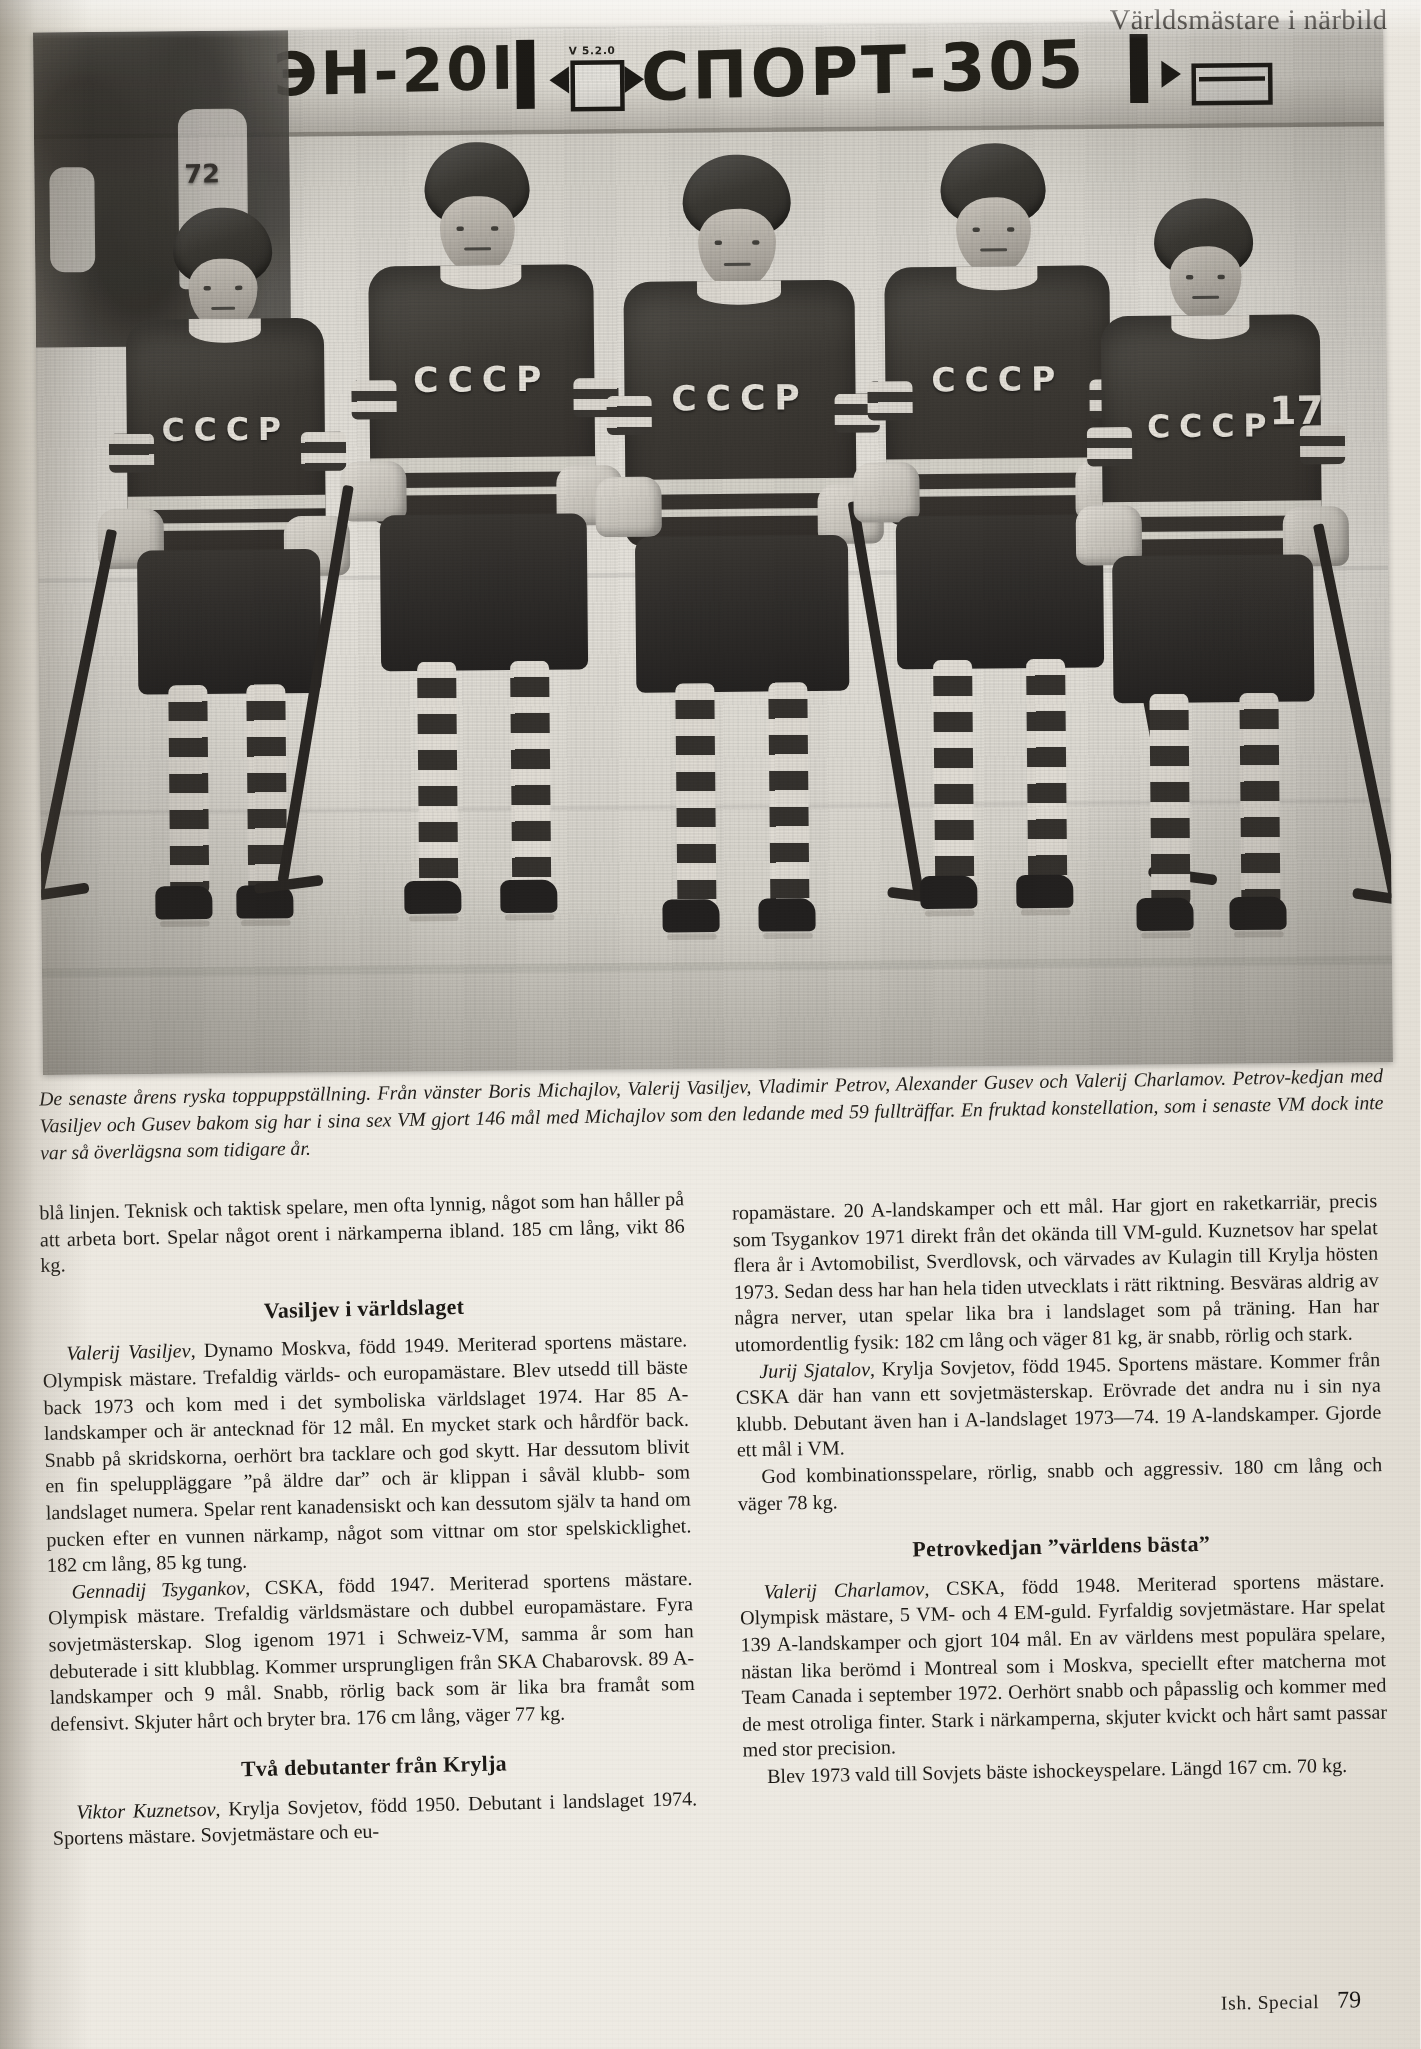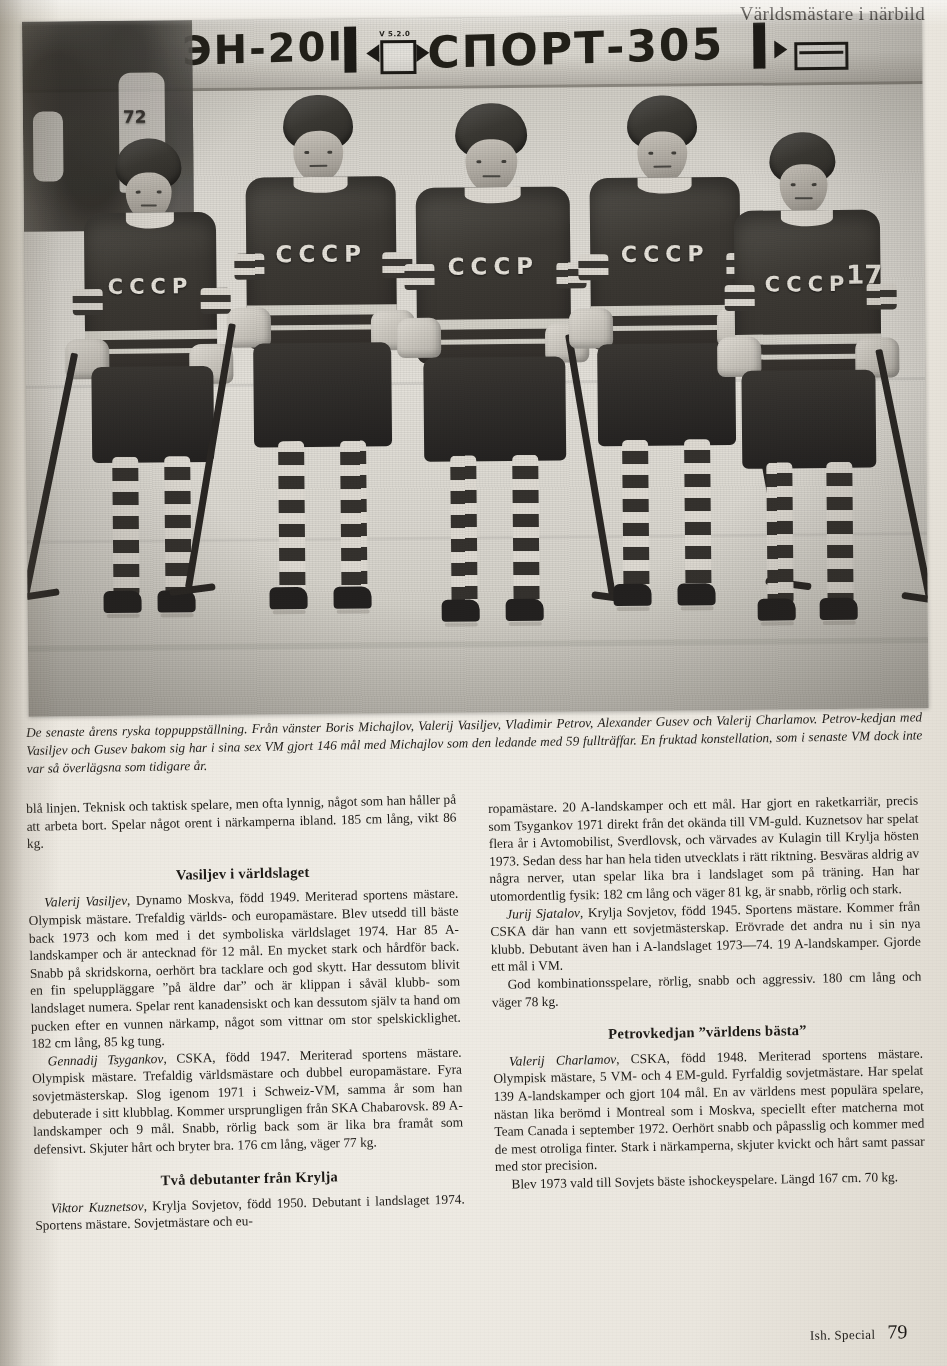--- a/index.html
+++ b/index.html
@@ -351,21 +351,21 @@
     align-items: baseline;
     gap: 12px;
     transform: rotate(-0.9deg);
   }
   #footer .fnote {
     font-size: 13px;
     letter-spacing: .4px;
     color: #23201c;
   }
   #footer .fnum {
-    font-size: 20px;
+    font-size: 16px;
     color: #1b1815;
   }
 </style>
 </head>
 <body>
 
 <div id="page">
 
   <div class="running-head">Världsmästare i närbild</div>
 

